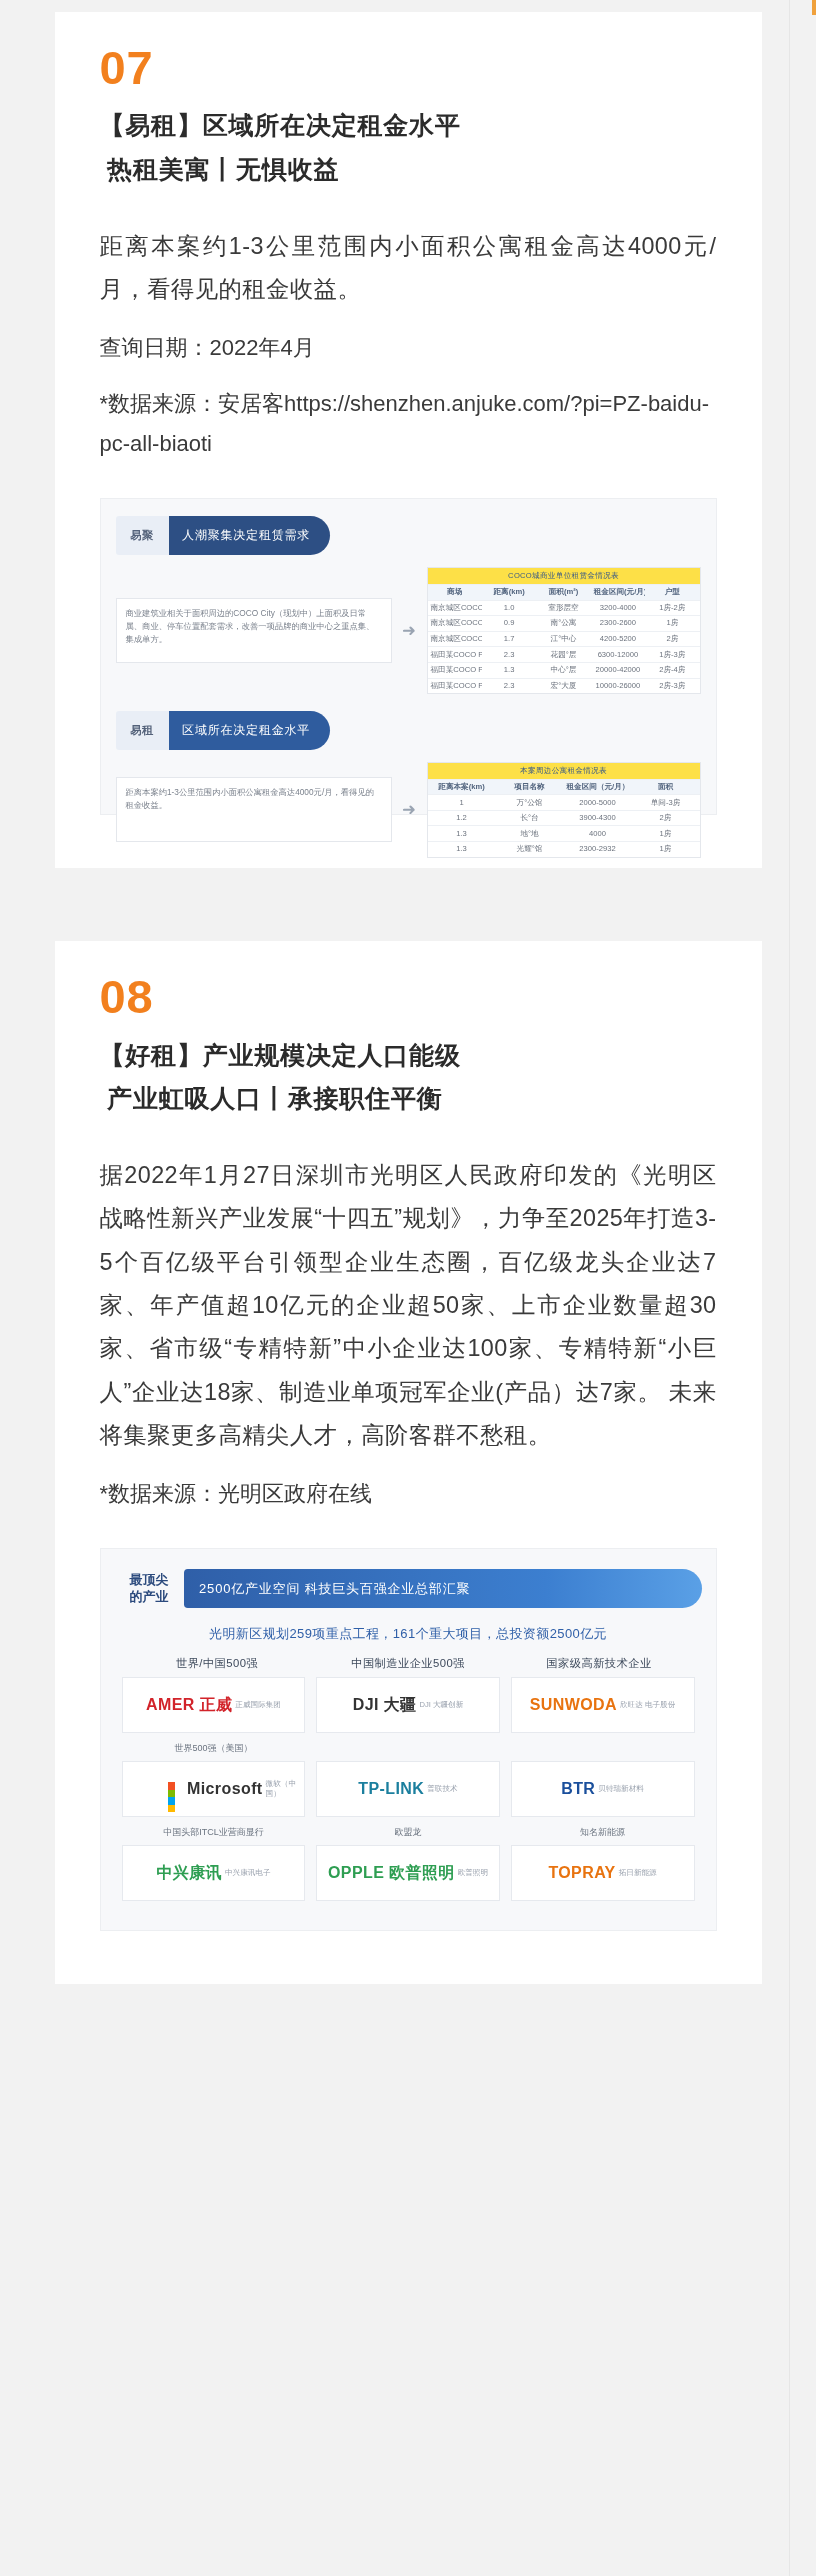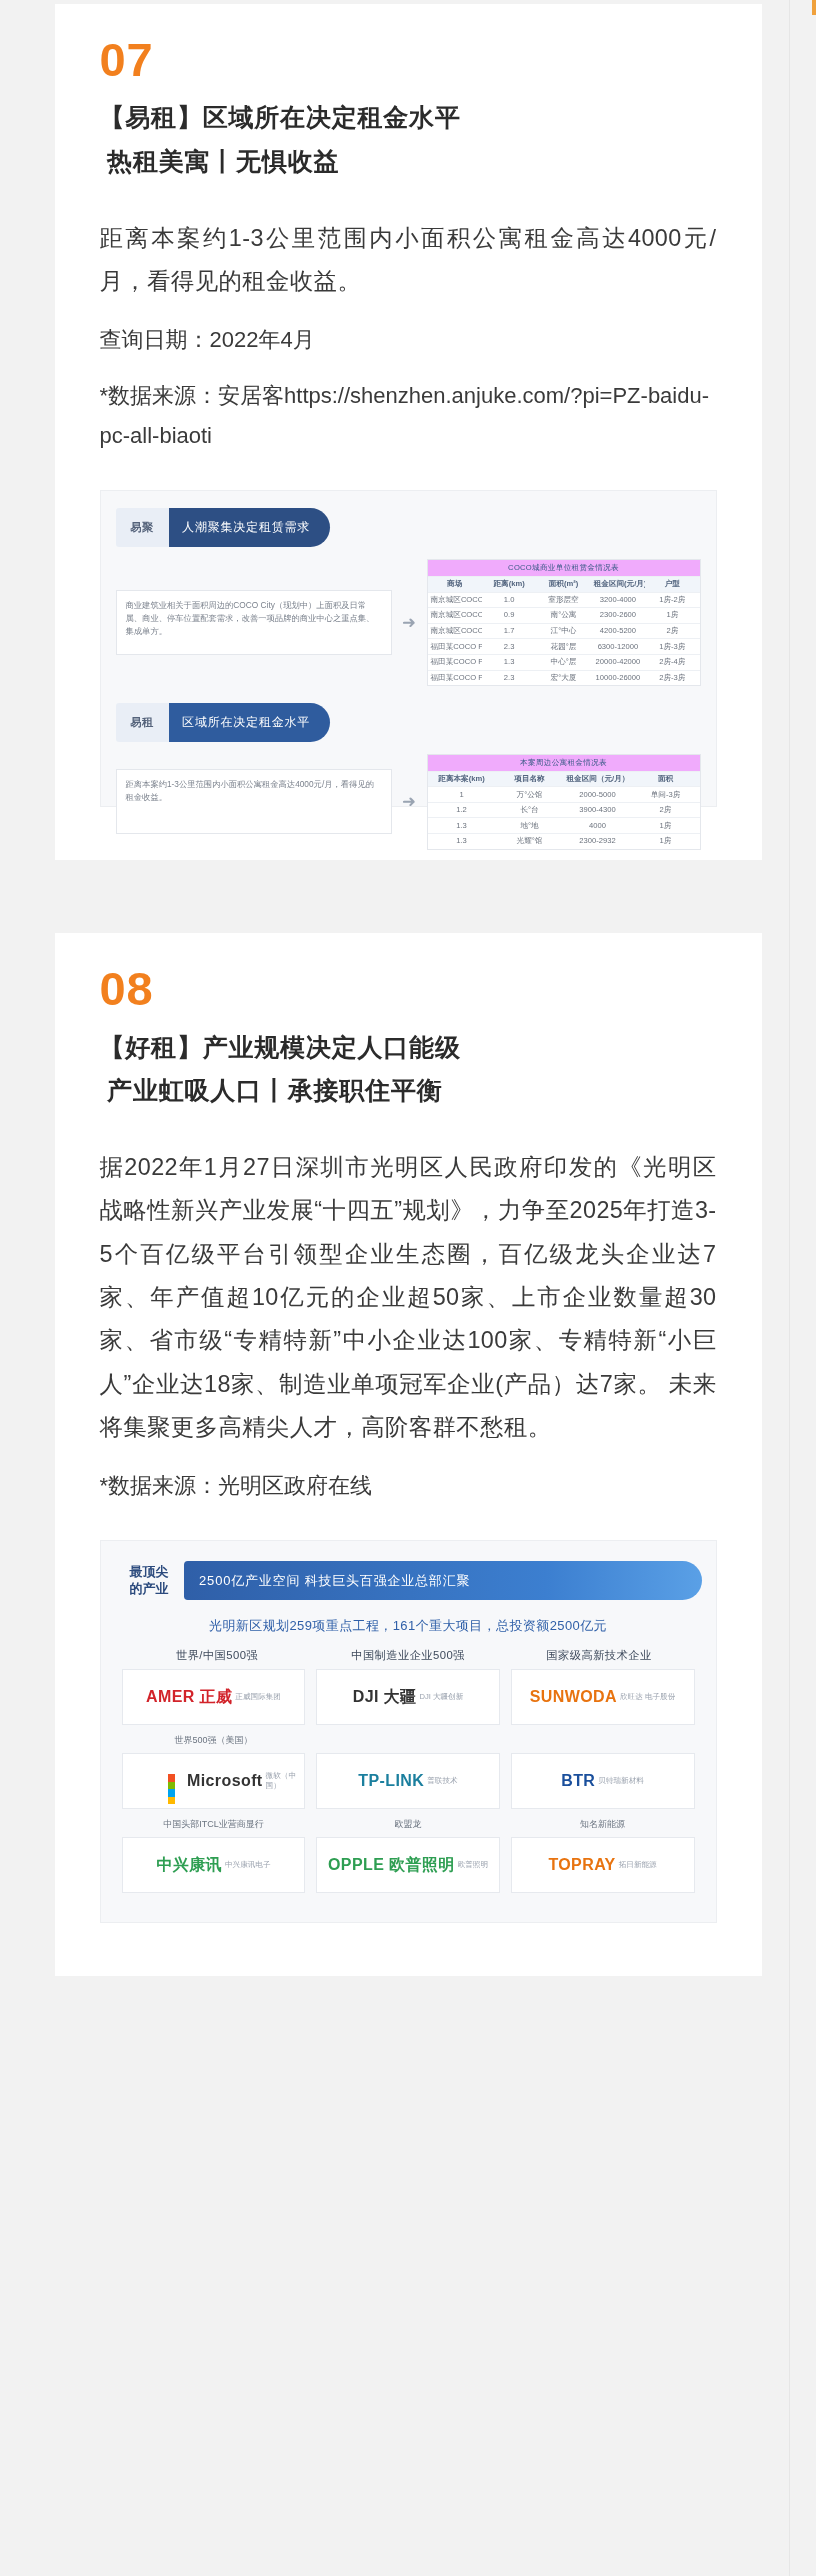--- a/index.html
+++ b/index.html
@@ -11,21 +11,21 @@
   body {
     width: 816px;
     min-height: 2576px;
     position: relative;
     overflow-x: hidden;
   }
   .page {
     width: 816px;
     min-height: 2576px;
     background: #f2f2f2;
-    padding: 4px;
+    padding: 12px;
     position: relative;
   }
   
   .edge-strip {
     position: absolute;
     top: 0;
     right: 0;
     width: 27px;
     height: 2576px;
     background: #f2f2f2;
@@ -144,21 +144,21 @@
     font-size: 16.6px;
   }
   .mini-table {
     flex: 1;
     background: #fff;
     border: 0.8px solid #e4e7ec;
     font-size: 7.6px;
     color: #6b727d;
   }
   .mt-title {
-    background: #f0abfc;
+    background: #fde047;
     color: #3a5a87;
     text-align: center;
     padding: 3px 0;
     font-size: 7.6px;
     letter-spacing: 0.3px;
   }
   .mt-row { display: flex; border-top: 0.8px solid #edf0f4; }
   .mt-row.head { background: #f1f5fa; color: #5a6valid; }
   .mt-row.head span { color: #53657f; font-weight: bold; }
   .mt-row span {

